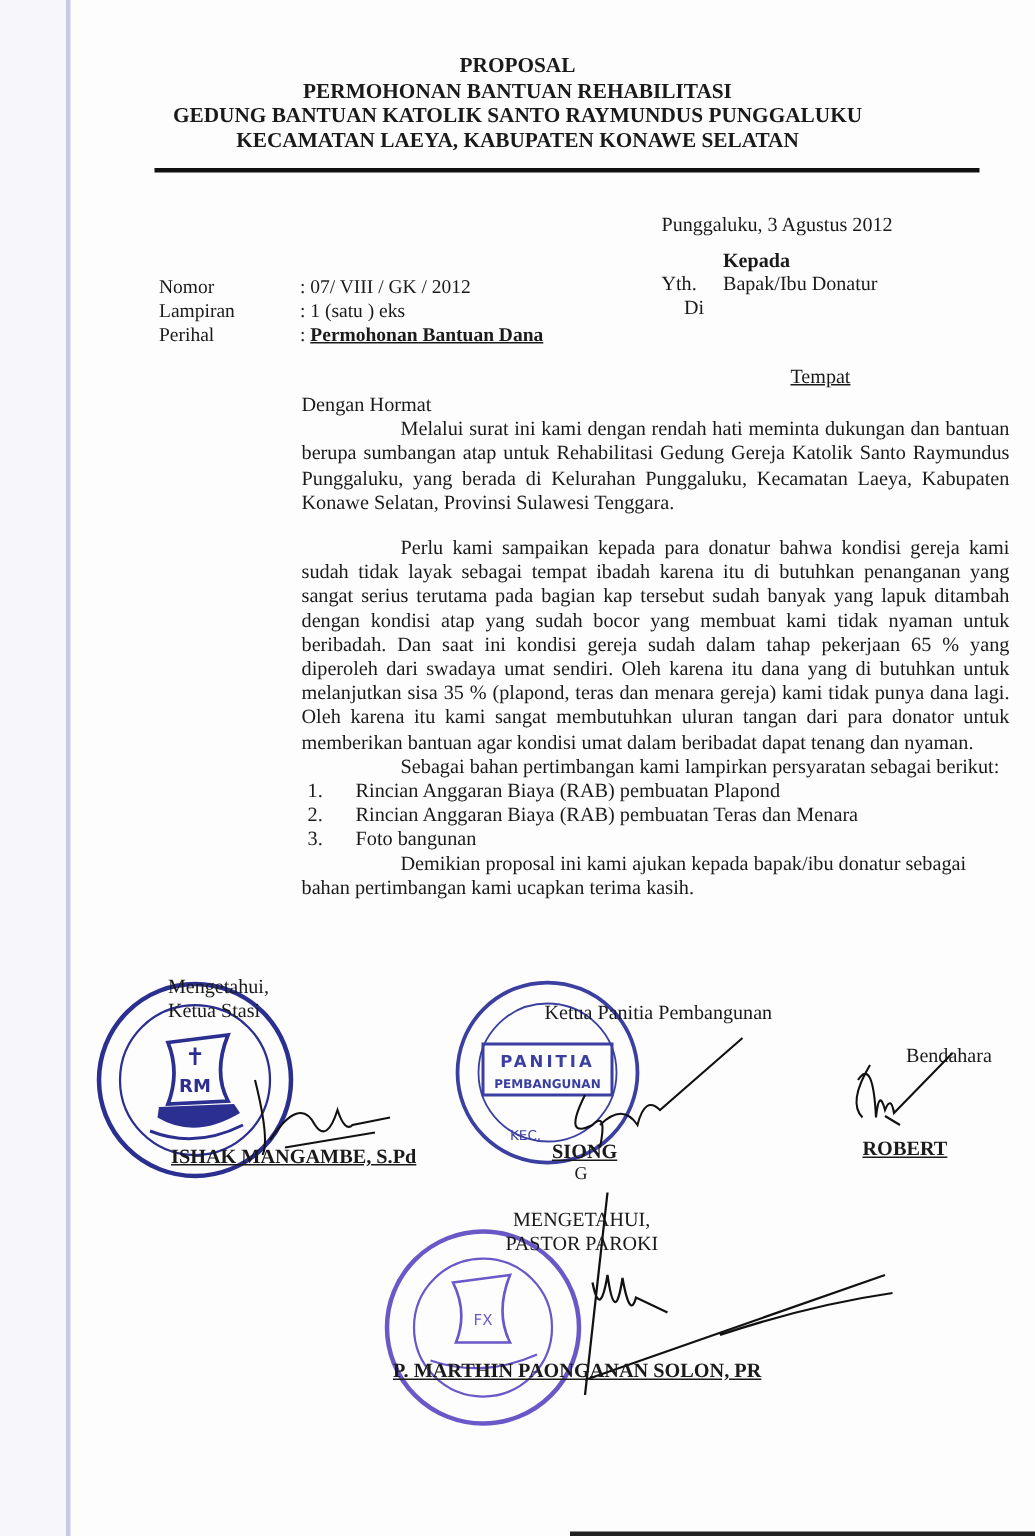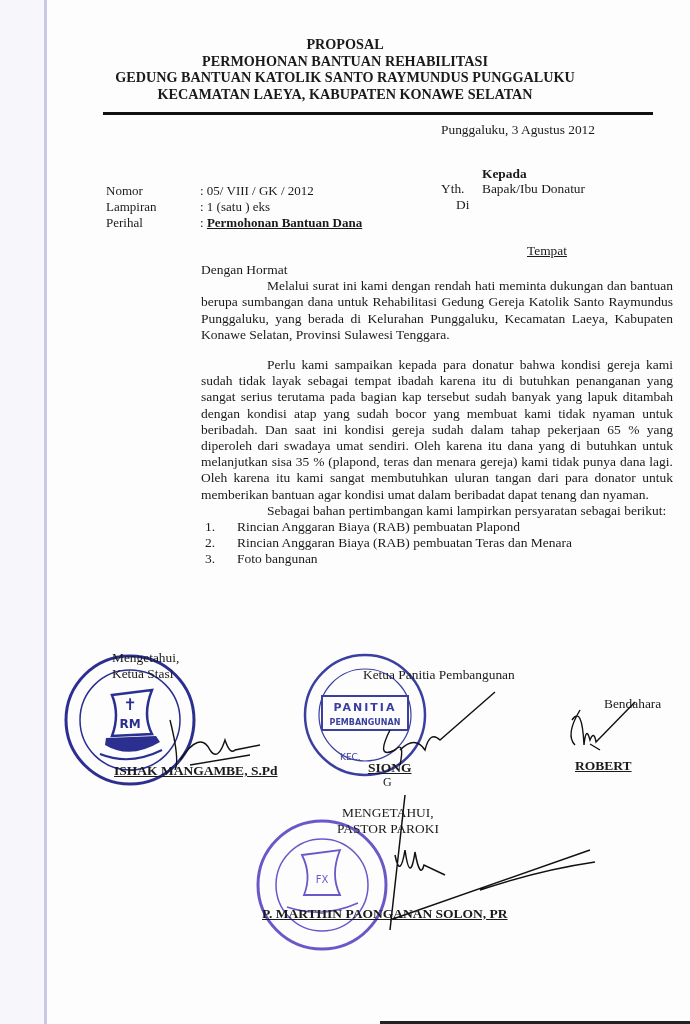--- a/index.html
+++ b/index.html
@@ -31,57 +31,58 @@
 <div class="page-edge"></div>
 
 <div class="title-wrap">
   <div>PROPOSAL</div>
   <div>PERMOHONAN BANTUAN REHABILITASI</div>
   <div>GEDUNG BANTUAN KATOLIK SANTO RAYMUNDUS PUNGGALUKU</div>
   <div>KECAMATAN LAEYA, KABUPATEN KONAWE SELATAN</div>
 </div>
 <div class="rule"></div>
 
-<div class="abs txt" style="left:441px; top:122px;">Punggaluku,  3  Agustus  2012</div>
+<div class="abs txt" style="left:441px; top:142px;">Punggaluku,  3  Agustus  2012</div>
 
 <div class="abs txt" style="left:482px; top:166px;font-weight:bold;">Kepada</div>
 <div class="abs txt" style="left:441px; top:181px;">Yth.</div>
 <div class="abs txt" style="left:482px; top:181px;">Bapak/Ibu Donatur</div>
 <div class="abs txt" style="left:456px; top:197px;">Di</div>
 <div class="abs txt underline" style="left:527px; top:214px;">Tempat</div>
 
 <div class="meta-row" style="top:183px;">
-  <span class="meta-label">Nomor</span><span>: 05/ VIII / GK / 2012</span>
+  <span class="meta-label">Nomor</span><span>: 07/ VIII / GK / 2012</span>
 </div>
 <div class="meta-row" style="top:199px;">
   <span class="meta-label">Lampiran</span><span>: 1 (satu ) eks</span>
 </div>
 <div class="meta-row" style="top:215px;">
   <span class="meta-label">Perihal</span><span>: </span><span class="bold underline">Permohonan Bantuan Dana</span>
 </div>
 
 <div class="body-block" style="top:262px;">
   <div>Dengan Hormat</div>
-  <p class="indent">Melalui surat ini kami dengan rendah hati meminta dukungan dan bantuan berupa sumbangan dana untuk Rehabilitasi Gedung Gereja Katolik Santo Raymundus Punggaluku, yang berada di Kelurahan Punggaluku, Kecamatan Laeya, Kabupaten Konawe Selatan, Provinsi Sulawesi Tenggara.</p>
+  <p class="indent">Melalui surat ini kami dengan rendah hati meminta dukungan dan bantuan berupa sumbangan atap untuk Rehabilitasi Gedung Gereja Katolik Santo Raymundus Punggaluku, yang berada di Kelurahan Punggaluku, Kecamatan Laeya, Kabupaten Konawe Selatan, Provinsi Sulawesi Tenggara.</p>
   <p class="indent para-gap">Perlu kami sampaikan kepada para donatur bahwa kondisi gereja kami sudah tidak layak sebagai tempat ibadah karena itu di butuhkan penanganan yang sangat serius terutama pada bagian kap tersebut sudah banyak yang lapuk ditambah dengan kondisi atap yang sudah bocor yang membuat kami tidak nyaman untuk beribadah. Dan saat ini kondisi gereja sudah dalam tahap pekerjaan 65 % yang diperoleh dari swadaya umat sendiri. Oleh karena itu dana yang di butuhkan untuk melanjutkan sisa 35 % (plapond, teras dan  menara gereja) kami tidak punya dana lagi. Oleh karena itu  kami sangat membutuhkan uluran tangan dari para donator untuk memberikan bantuan agar kondisi umat dalam beribadat dapat tenang dan nyaman.</p>
   <p class="indent">Sebagai bahan pertimbangan kami lampirkan persyaratan sebagai berikut:</p>
   <ul class="list">
     <li>
         <span class="num">1.</span>
         <span>Rincian Anggaran Biaya (RAB) pembuatan Plapond</span>
       </li>
     <li>
         <span class="num">2.</span>
         <span>Rincian Anggaran Biaya (RAB) pembuatan Teras dan Menara</span>
       </li>
     <li>
         <span class="num">3.</span>
         <span>Foto bangunan</span>
       </li>
   </ul>
+  <p class="indent" style="text-align:left;">Demikian proposal ini kami ajukan kepada bapak/ibu donatur sebagai bahan pertimbangan kami ucapkan terima kasih.</p>
 </div>
 
 <svg class="abs" style="left:60px; top:650px;" width="140" height="140" viewBox="0 0 140 140">
   <circle cx="70" cy="70" r="64" fill="none" stroke="#2b2f8f" stroke-width="3"></circle>
   <circle cx="70" cy="70" r="50" fill="none" stroke="#2b2f8f" stroke-width="1.5"></circle>
   <path d="M45 95 Q70 110 100 92 L96 86 L46 88 Z" fill="#2b2f8f"></path>
   <path d="M52 45 L92 40 Q82 65 92 84 L52 86 Q60 65 52 45 Z" fill="none" stroke="#2b2f8f" stroke-width="2.5"></path>
   <text x="70" y="60" text-anchor="middle" font-size="16" font-family="DejaVu Sans, sans-serif" fill="#2b2f8f" font-weight="bold">✝</text>
   <text x="70" y="78" text-anchor="middle" font-size="12" font-family="DejaVu Sans, sans-serif" fill="#2b2f8f" font-weight="bold">RM</text>
   <path d="M40 104 Q70 116 102 100" fill="none" stroke="#2b2f8f" stroke-width="2"></path>

